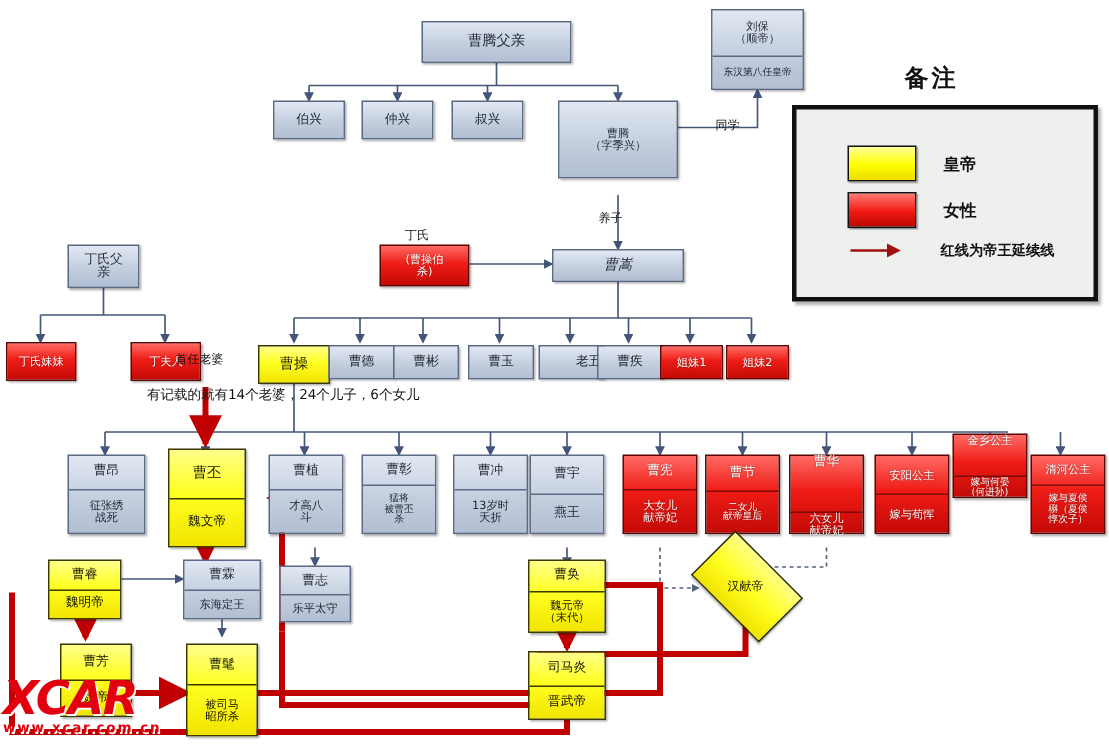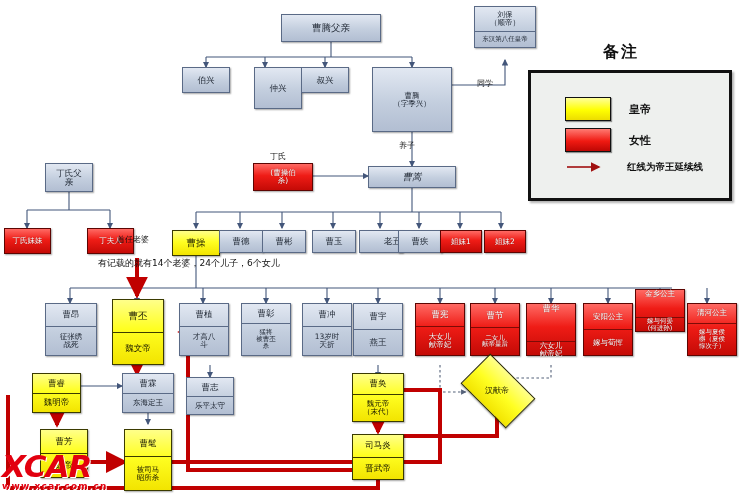--- a/index.html
+++ b/index.html
@@ -205,36 +205,36 @@
       <path d="M378,422 L378,432" marker-end="url(#ah-red)"></path>
 
       <path d="M378,480 L378,488 L8,488 L8,395"></path>
     </g>
   </svg>
 
   <div class="node blue" style="left:281px;top:14px;width:100px;height:28px;">
     <div class="cell fs9">曹腾父亲</div>
   </div>
 
-  <div class="node blue" style="left:474px;top:6px;width:62px;height:42px;">
+  <div class="node blue" style="left:474px;top:6px;width:62px;height:54px;">
     <div class="cell fs7">刘保
 （顺帝）</div>
     <div class="cell fs6">东汉第八任皇帝</div>
   </div>
 
   <div class="node blue" style="left:182px;top:67px;width:48px;height:26px;">
     <div class="cell fs8">伯兴</div>
   </div>
-  <div class="node blue" style="left:254px;top:67px;width:48px;height:42px;">
+  <div class="node blue" style="left:241px;top:67px;width:48px;height:26px;">
     <div class="cell fs8">仲兴</div>
   </div>
   <div class="node blue" style="left:301px;top:67px;width:48px;height:26px;">
     <div class="cell fs8">叔兴</div>
   </div>
-  <div class="node blue" style="left:372px;top:67px;width:80px;height:65px;">
+  <div class="node blue" style="left:372px;top:67px;width:80px;height:52px;">
     <div class="cell fs7">曹腾
 （字季兴）</div>
   </div>
 
   <span class="label" style="left:477px;top:78px;">同学</span>
   <span class="label" style="left:399px;top:140px;">养子</span>
 
   <span class="label" style="left:270px;top:151px;">丁氏</span>
   <div class="node red" style="left:253px;top:163px;width:60px;height:28px;">
     <div class="cell fs7">(曹操伯

